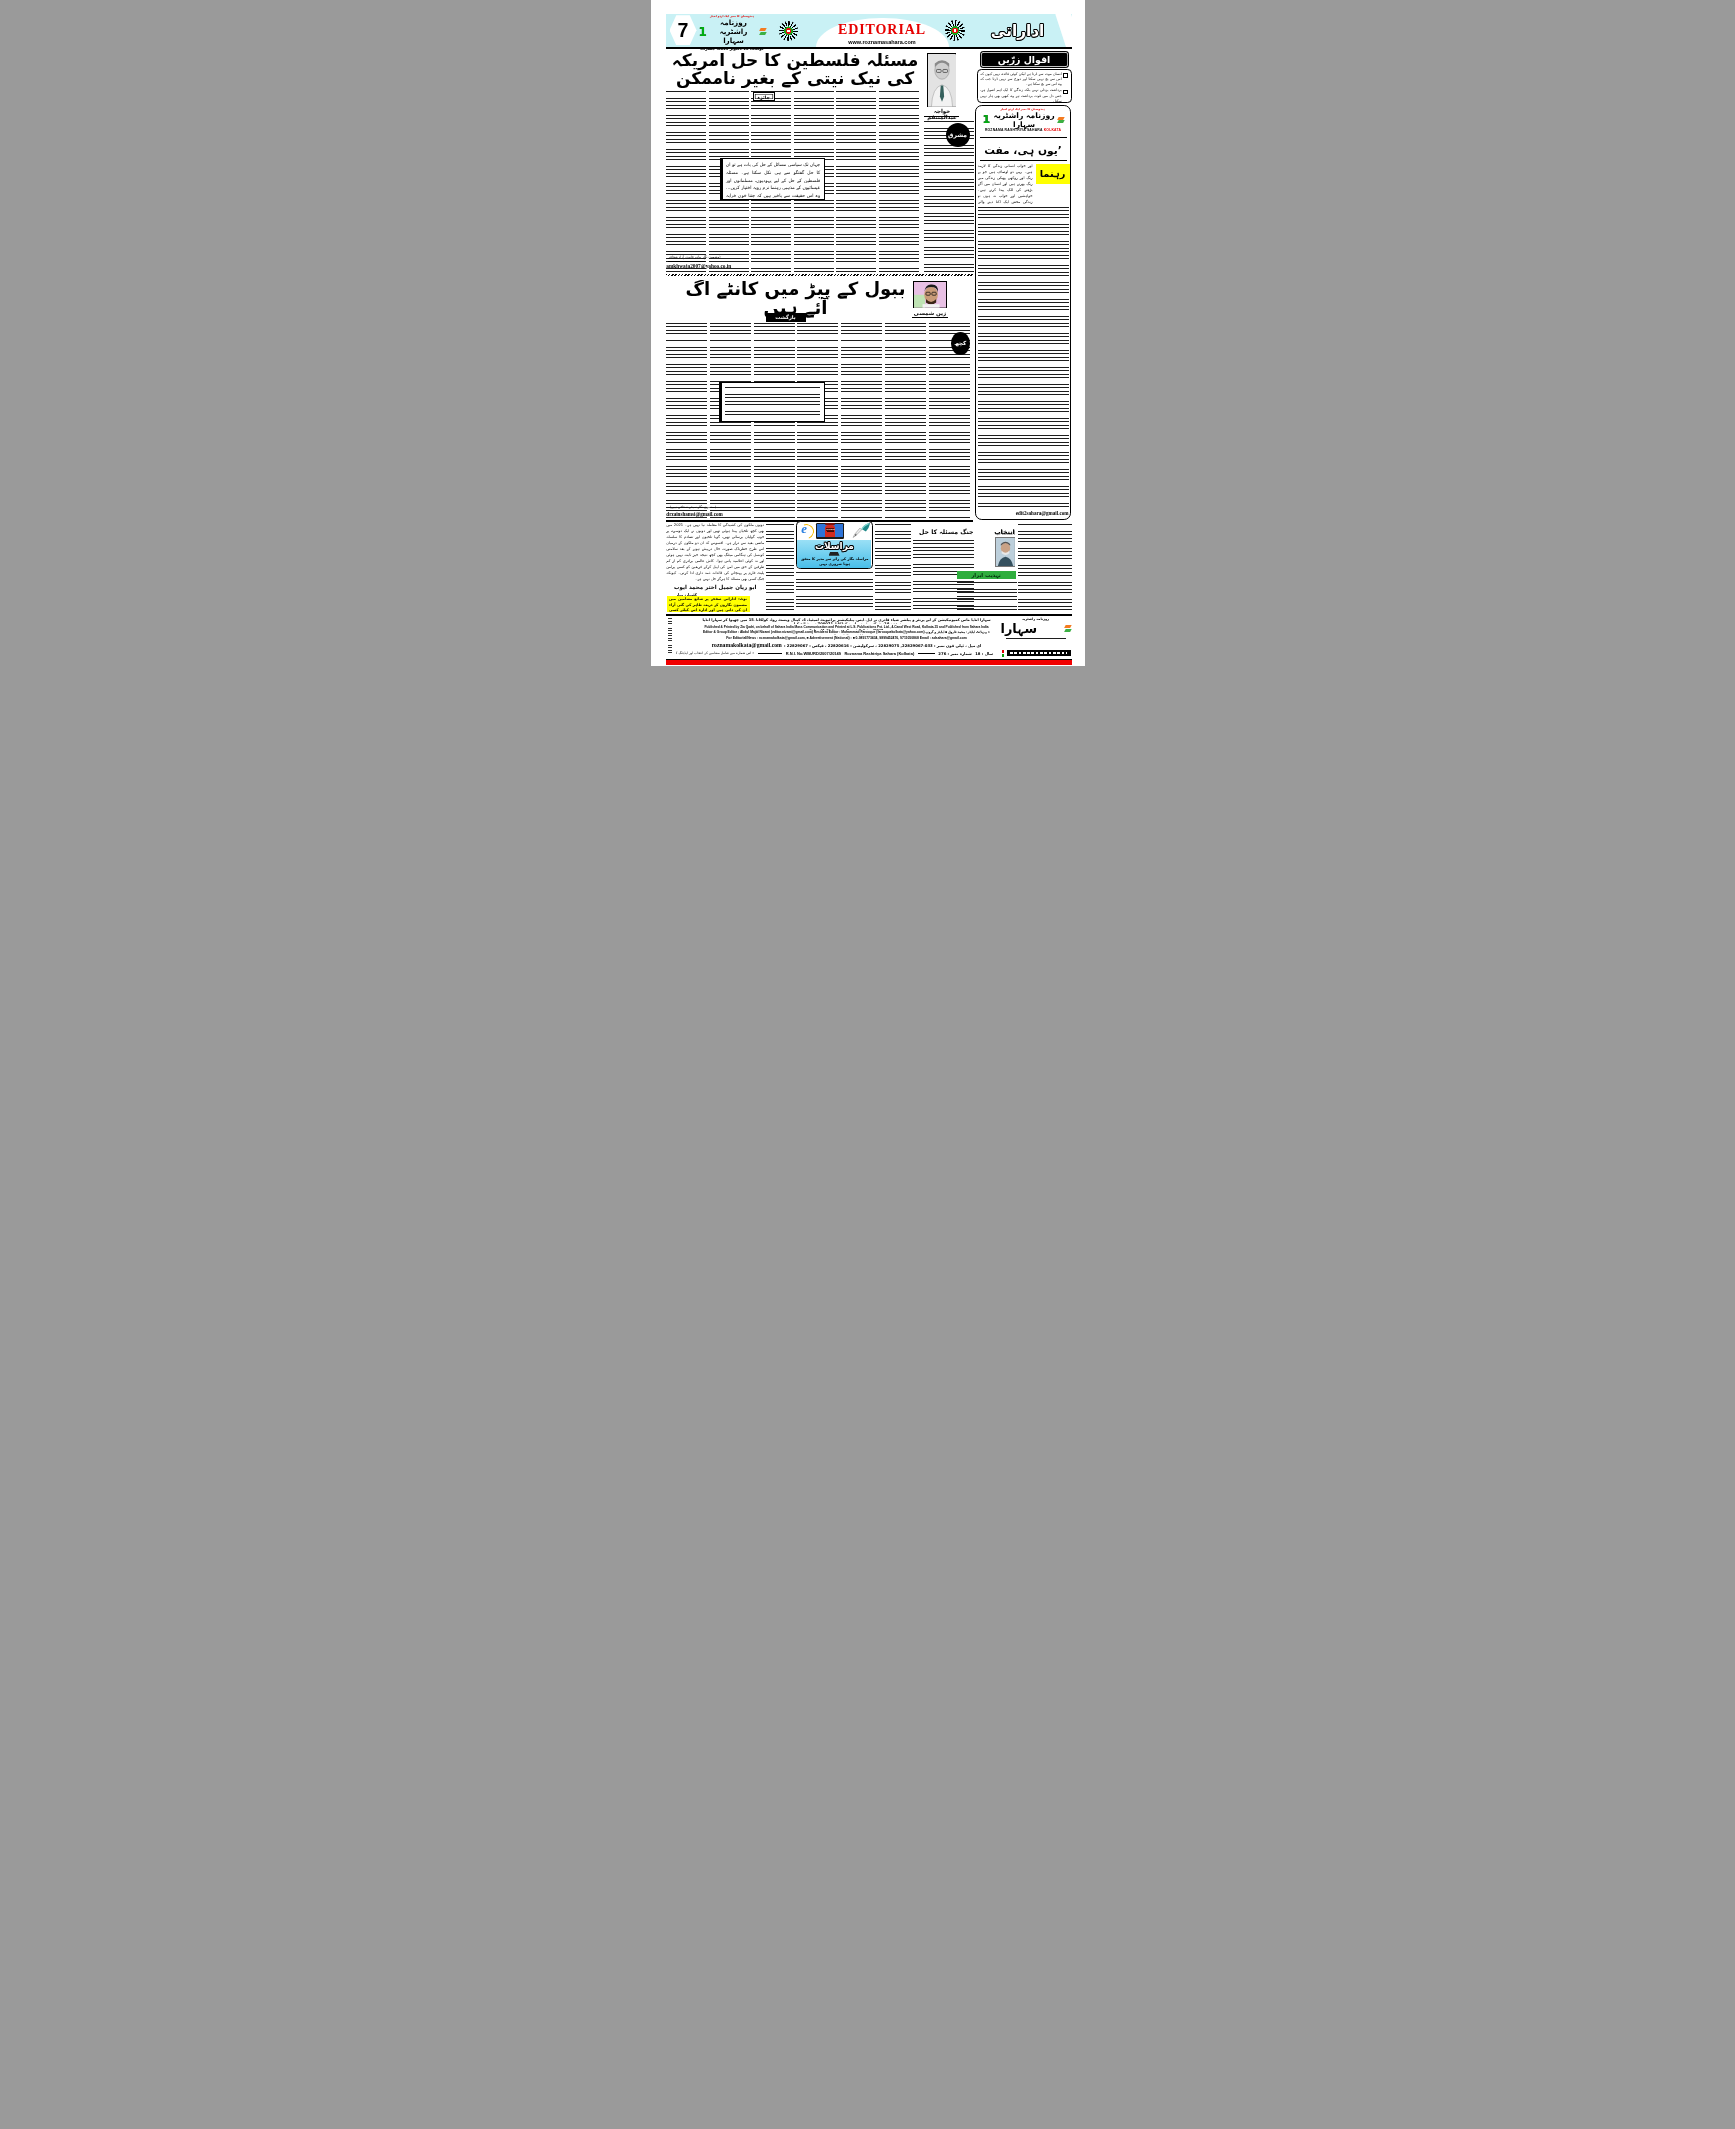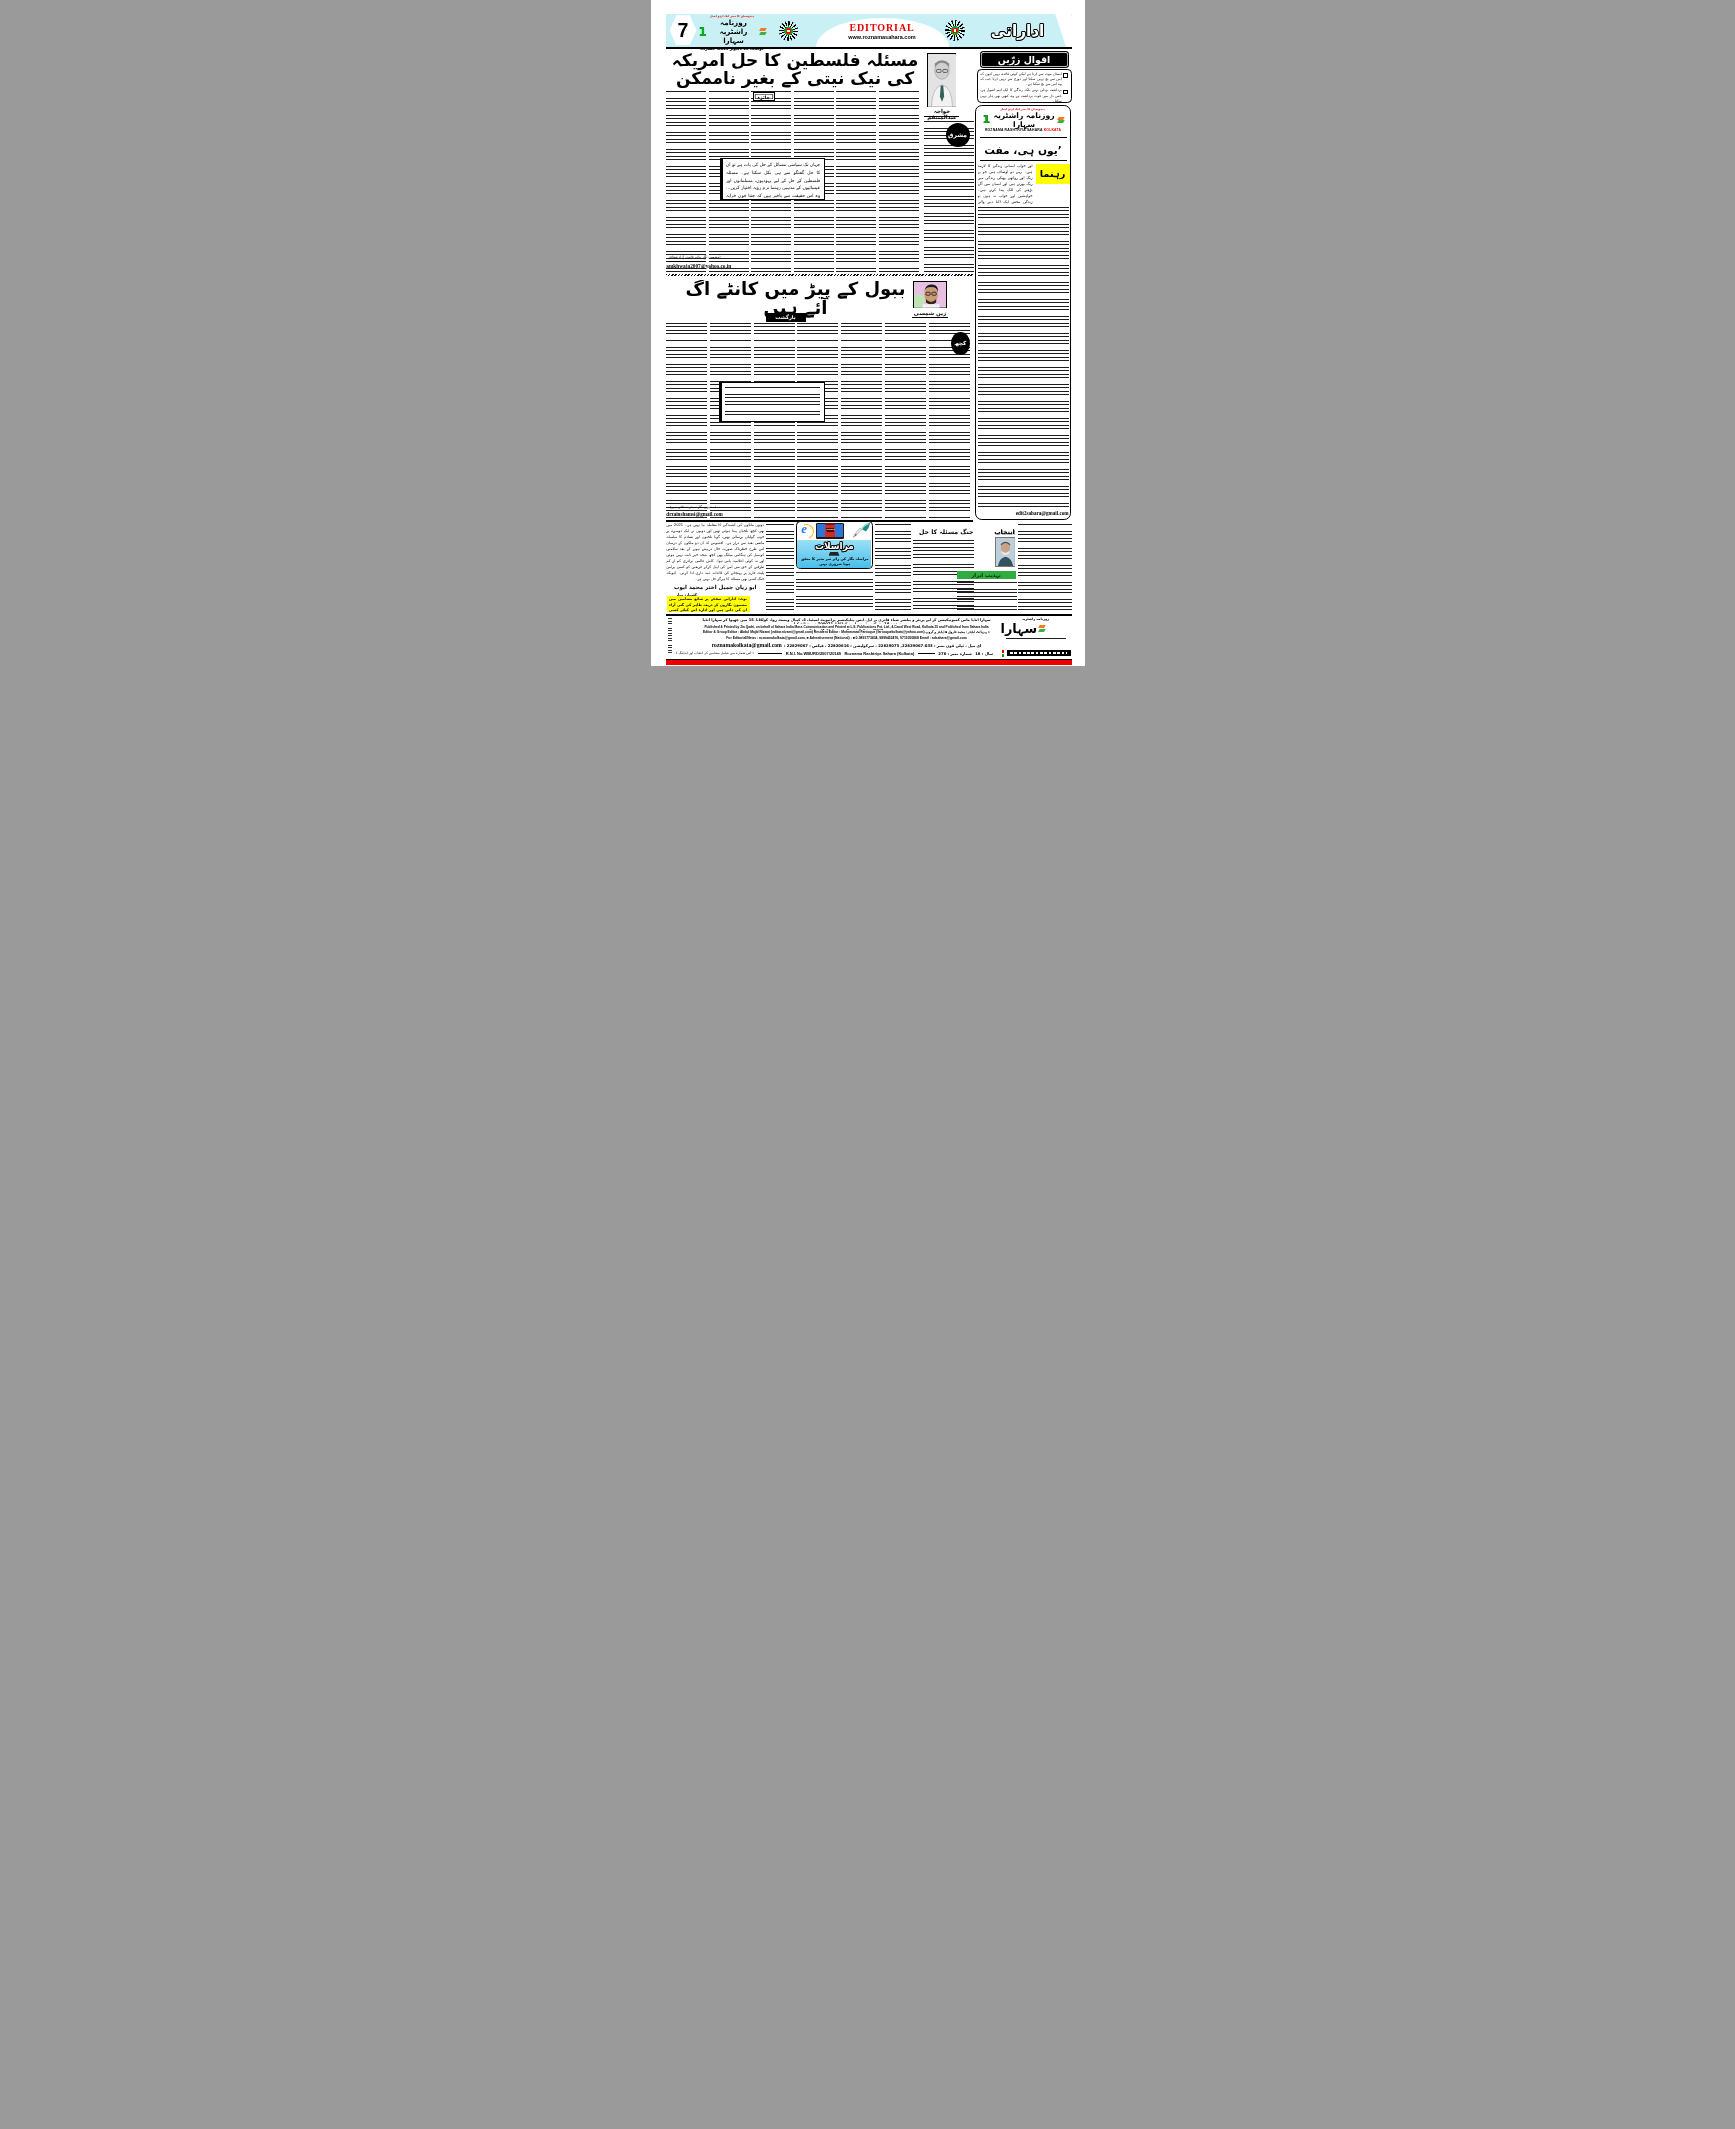--- a/index.html
+++ b/index.html
@@ -55,21 +55,21 @@
         <i class="chev" style="background:#f47b20;"></i>
         <i class="chev" style="background:#3cb043;"></i>
       </span>
     </div>
     <div class="b rtl" style="font-size:3.8px;color:#000;margin-top:0.9px;">کولکاتا، 12؍اکتوبر 2023، جمعرات</div>
   </div>
 
   <div class="abs star" style="left:128px;top:21px;width:19.6px;height:19.6px;"></div>
 
   <div class="abs dome ctr" style="left:165px;top:18px;width:133px;height:29px;">
-    <div class="ser b" style="font-size:10px;color:#e60000;letter-spacing:0.9px;margin-top:3.8px;">EDITORIAL</div>
+    <div class="ser b" style="font-size:14px;color:#e60000;letter-spacing:0.9px;margin-top:3.8px;">EDITORIAL</div>
     <div class="sans b" style="font-size:5.5px;color:#000;margin-top:1.3px;">www.roznamasahara.com</div>
   </div>
 
   <div class="abs star" style="left:294px;top:20.4px;width:20.4px;height:20.4px;"></div>
 
   <div class="abs rtl ctr b outl clip" style="left:316px;top:19px;width:102px;height:25.6px;font-size:15.3px;line-height:25px;">اداراتی صفحہ</div>
 
   <div class="abs rule" style="left:15.8px;top:47px;width:406px;height:1.7px;"></div>
 
   <div class="abs blackpill ctr" style="left:329px;top:51px;width:89px;height:17px;text-decoration:underline;">
@@ -252,21 +252,21 @@
   <div class="abs ctr sans b clip" style="left:51px;top:625px;width:290px;height:4.7px;font-size:3.2px;">Published &amp; Printed by Zia Qadri, on behalf of Sahara India Mass Communication and Printed at L.S. Publications Pvt. Ltd., 4-Canal West Road, Kolkata-15 and Published from Sahara India Sadan, 2A, Shakespeare Sarani, Kolkata - 700071</div>
   <div class="abs ctr sans clip" style="left:51px;top:630px;width:290px;height:4.7px;font-size:3.3px;font-weight:bold;">Editor &amp; Group Editor : Abdul Majid Nizami (editor.nizami@gmail.com)   Resident Editor : Mohammad Farooque (farooquekolkata@yahoo.com) ٭ ریزیڈنٹ ایڈیٹر : محمد فاروق ■ ایڈیٹر و گروپ ایڈیٹر : عبدالماجد نظامی</div>
   <div class="abs ctr sans b clip" style="left:51px;top:636px;width:290px;height:4.7px;font-size:3.4px;">For Editorial/News : roznamakolkata@gmail.com, ■ Advertisement (National) : ■ 0-9891773434, 9899452476, 9711050868   Email : adsahara@gmail.com</div>
   <div class="abs ctr clip" style="left:51px;top:641px;width:290px;height:7.2px;">
     <span class="ser b" style="font-size:5.7px;">roznamakolkata@gmail.com</span>
     <span class="rtl b" style="font-size:3.8px;">: ای میل ، ٹیلی فون نمبر : 033-22829067, 22829075 ، سرکولیشن : 22820616 ، فیکس : 22829067</span>
   </div>
 
   <div class="abs" style="left:350px;top:617px;width:70px;height:31px;text-align:center;">
     <div class="rtl b" style="font-size:3.4px;">روزنامہ راشٹریہ</div>
-    <div style="display:flex;align-items:center;justify-content:flex-start;gap:2.1px;">
+    <div style="display:flex;align-items:center;justify-content:space-between;gap:2.1px;">
       <span class="rtl b" style="font-size:12.8px;">سہارا</span>
       <span style="display:inline-flex;flex-direction:column;gap:0.9px;">
         <i class="chev" style="background:#f47b20;"></i>
         <i class="chev" style="background:#3cb043;"></i>
       </span>
     </div>
     <div class="greek" style="width:60px;height:3.4px;margin:0.9px auto 0;"></div>
   </div>
 
   <div class="abs" style="left:25.6px;top:650px;width:317px;height:6px;display:flex;align-items:center;justify-content:space-between;gap:3.4px;">

